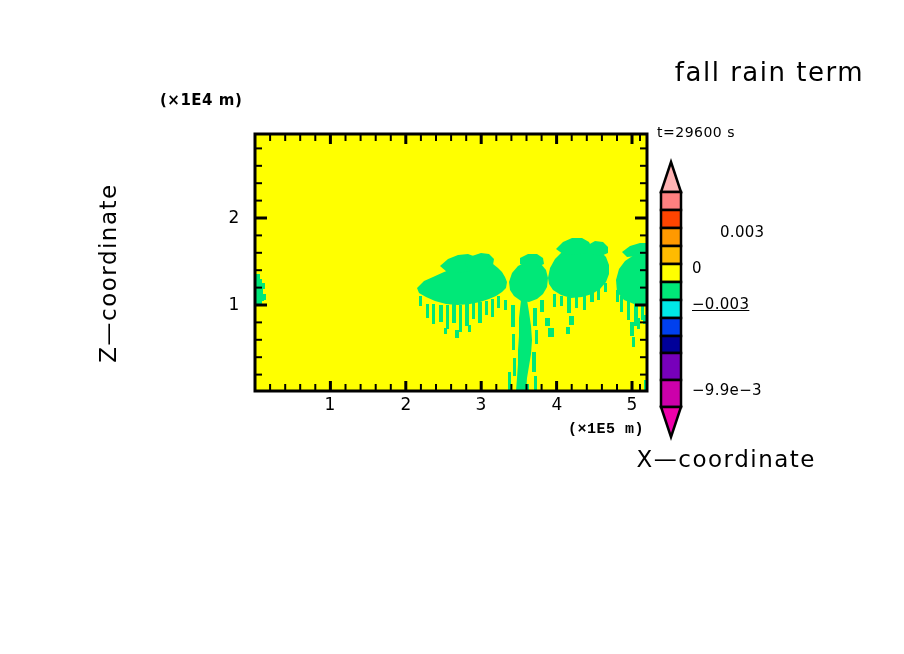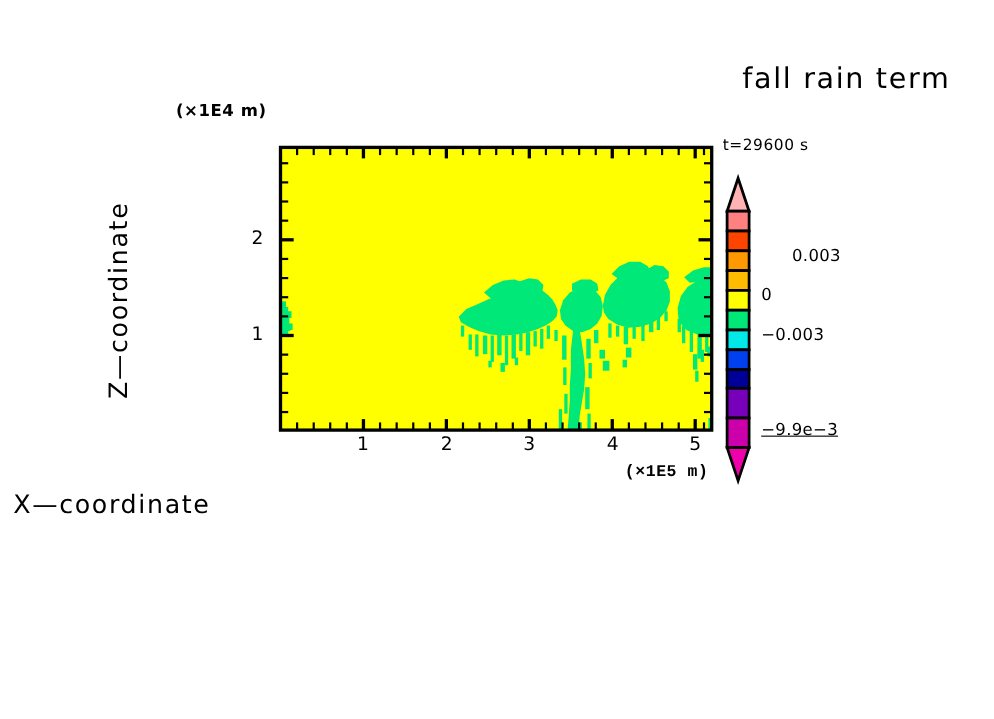--- a/index.html
+++ b/index.html
@@ -50,24 +50,24 @@
     letter-spacing: 0.5px;
     font-family: Liberation Mono, monospace;
   }
   #time-label {
     left: 657px;
     top: 124px;
     font-size: 14px;
     letter-spacing: 0.5px;
   }
   #x-axis-title {
-    left: 12px;
+    left: 0;
     top: 446px;
     width: 816px;
-    text-align: left;
+    text-align: right;
     font-size: 23px;
     letter-spacing: 1.5px;
   }
   #y-axis-title {
     left: -12px;
     top: 260px;
     width: 240px;
     text-align: center;
     font-size: 23px;
     letter-spacing: 1.5px;
@@ -327,16 +327,16 @@
   <div class="txt tick-label" style="left:396px;top:394px;width:20px;">2</div>
   <div class="txt tick-label" style="left:471px;top:394px;width:20px;">3</div>
   <div class="txt tick-label" style="left:547px;top:394px;width:20px;">4</div>
   <div class="txt tick-label" style="left:622px;top:394px;width:20px;">5</div>
 
   <div class="txt tick-label" style="left:224px;top:207px;width:20px;">2</div>
   <div class="txt tick-label" style="left:224px;top:294px;width:20px;">1</div>
 
   <div class="txt cb-label" style="left:720px;top:223px;">0.003</div>
   <div class="txt cb-label" style="left:692px;top:259px;">0</div>
-  <div class="txt cb-label" style="left:692px;top:295px;">−0.003</div>
-  <div class="txt cb-label" style="left:692px;top:381px;text-decoration:underline;">−9.9e−3</div>
+  <div class="txt cb-label" style="left:692px;top:295px;text-decoration:underline;">−0.003</div>
+  <div class="txt cb-label" style="left:692px;top:381px;">−9.9e−3</div>
 
 </div>
 
 </body></html>

